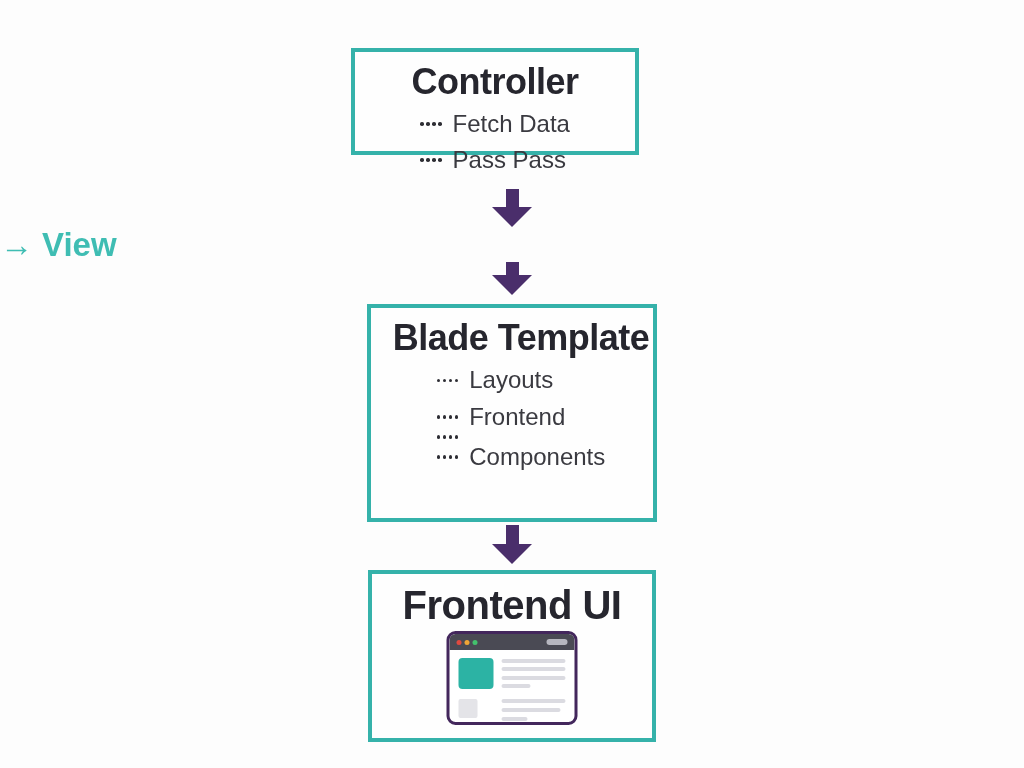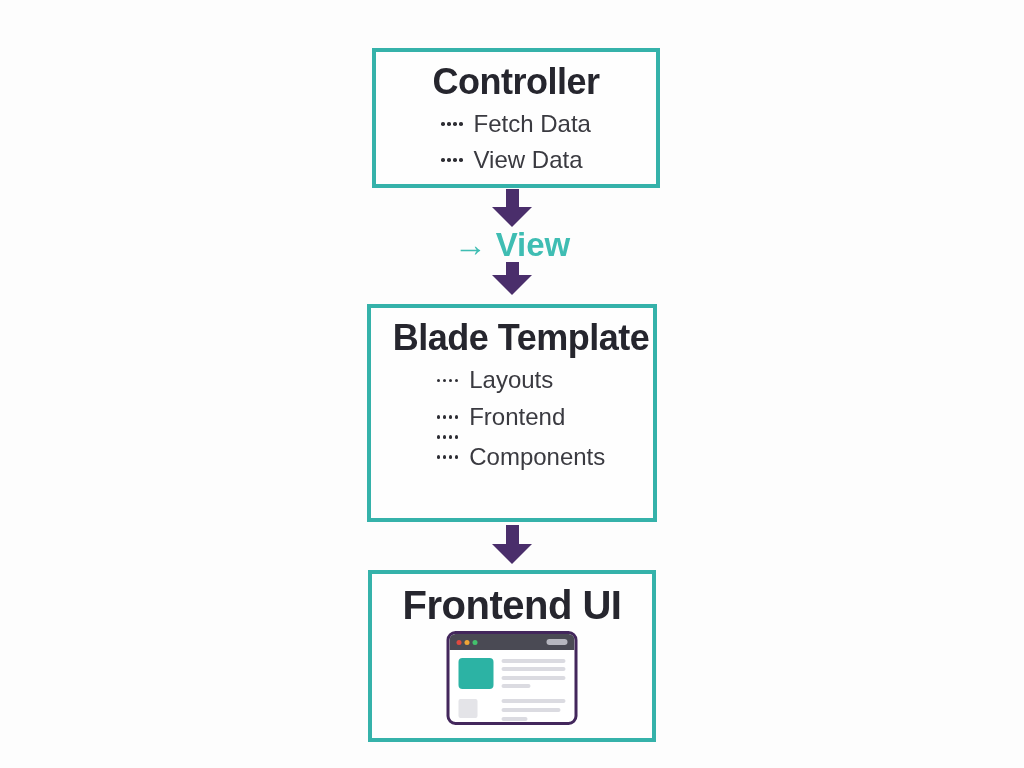--- a/index.html
+++ b/index.html
@@ -12,21 +12,21 @@
     font-family: "Liberation Sans", sans-serif;
     overflow: hidden;
   }
 
   
   .node {
     position: absolute;
     background: #fefefe;
     border: 4px solid #35b2aa;
   }
-  #node-controller { left: 372px; top: 48px;  width: 288px; height: 140px; }
+  #node-controller { left: 351px; top: 48px;  width: 288px; height: 107px; }
   #node-blade      { left: 367px; top: 304px; width: 290px; height: 218px; padding-left: 18px; }
   #node-frontend   { left: 368px; top: 570px; width: 288px; height: 172px; }
 
   .node-title {
     margin: 8px 0 0;
     text-align: center;
     font-size: 36px;
     line-height: 44px;
     font-weight: bold;
     color: #26262e;
@@ -71,21 +71,20 @@
   #arrow-1 { top: 189px; } #arrow-1 .shaft { height: 18px; }
   #arrow-2 { top: 262px; } #arrow-2 .shaft { height: 13px; }
   #arrow-3 { top: 525px; } #arrow-3 .shaft { height: 19px; }
 
   
   #view-label {
     position: absolute;
     top: 226px;
     left: 0;
     width: 1024px;
-    text-align: center;
     font-size: 33px;
     font-weight: bold;
     color: #3fbdb3;
   }
   #view-label .view-arrow { margin-right: 9px; font-weight: bold; }
 
   
   .browser {
     position: absolute;
     left: 50%;
@@ -140,21 +139,21 @@
           </span>
         <span>Fetch Data</span>
       </li>
       <li>
         <span class="dots">
             <i></i>
             <i></i>
             <i></i>
             <i></i>
           </span>
-        <span>View Data</span>
+        <span>Pass Pass</span>
       </li>
     </ul>
   </section>
 
   <div class="flow-arrow" id="arrow-1">
     <div class="shaft"></div>
     <div class="head"></div>
   </div>
 
   <div id="view-label">

